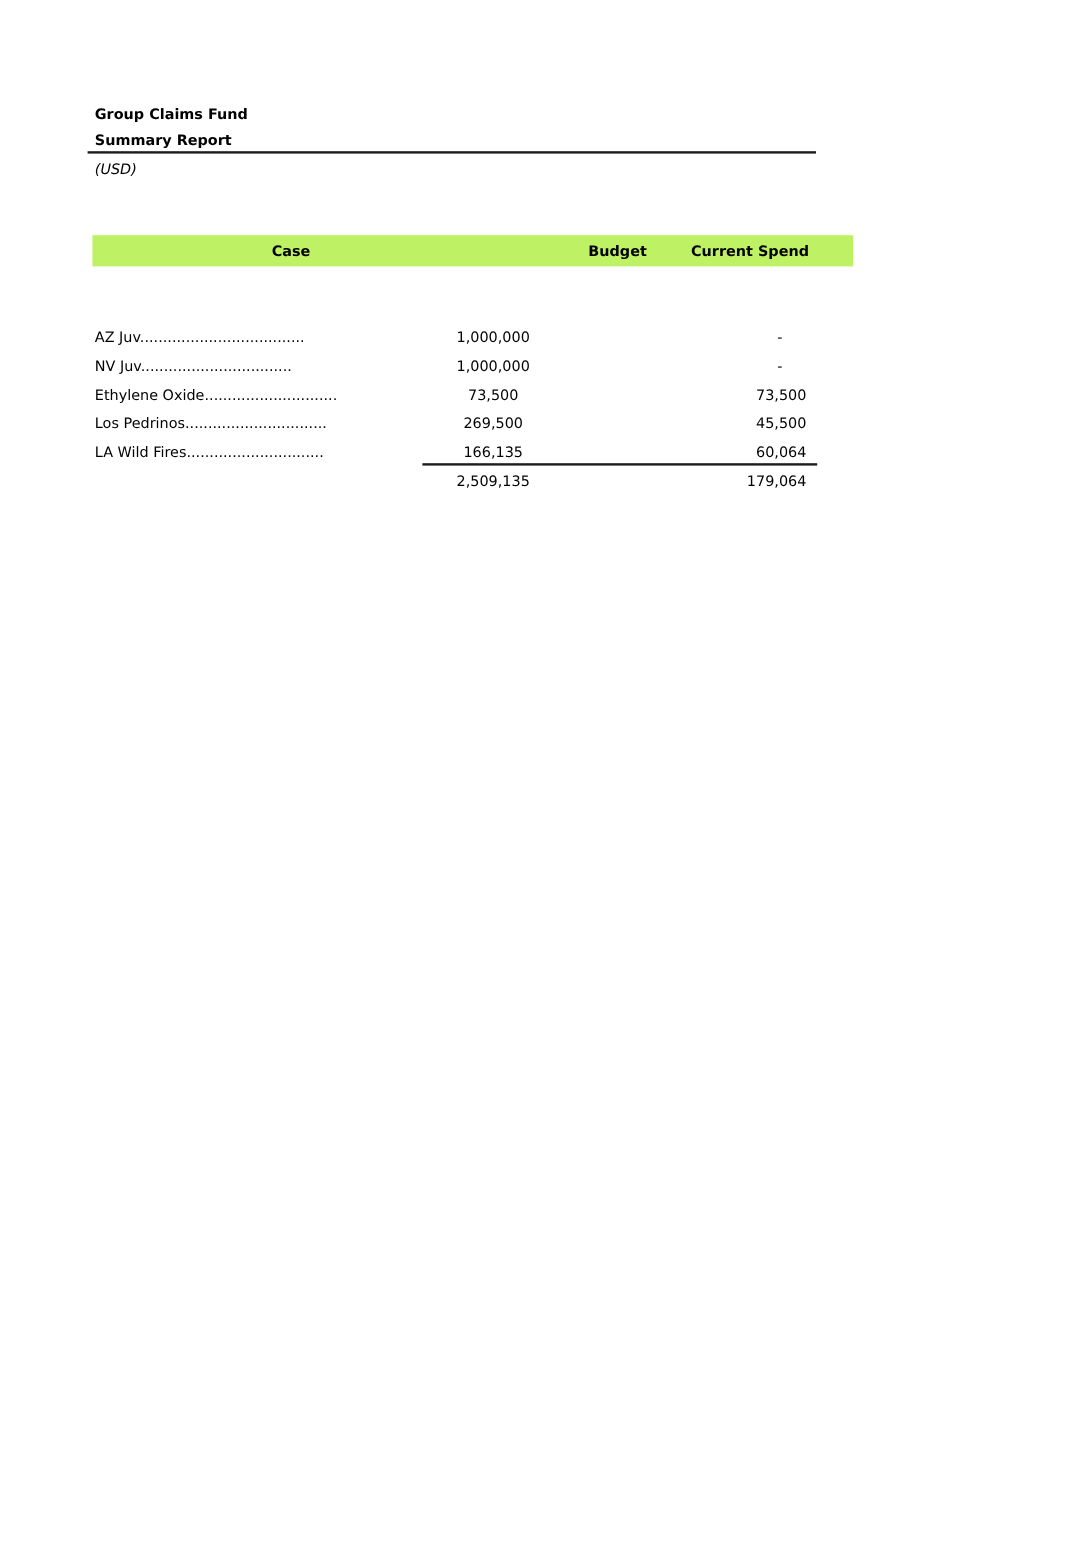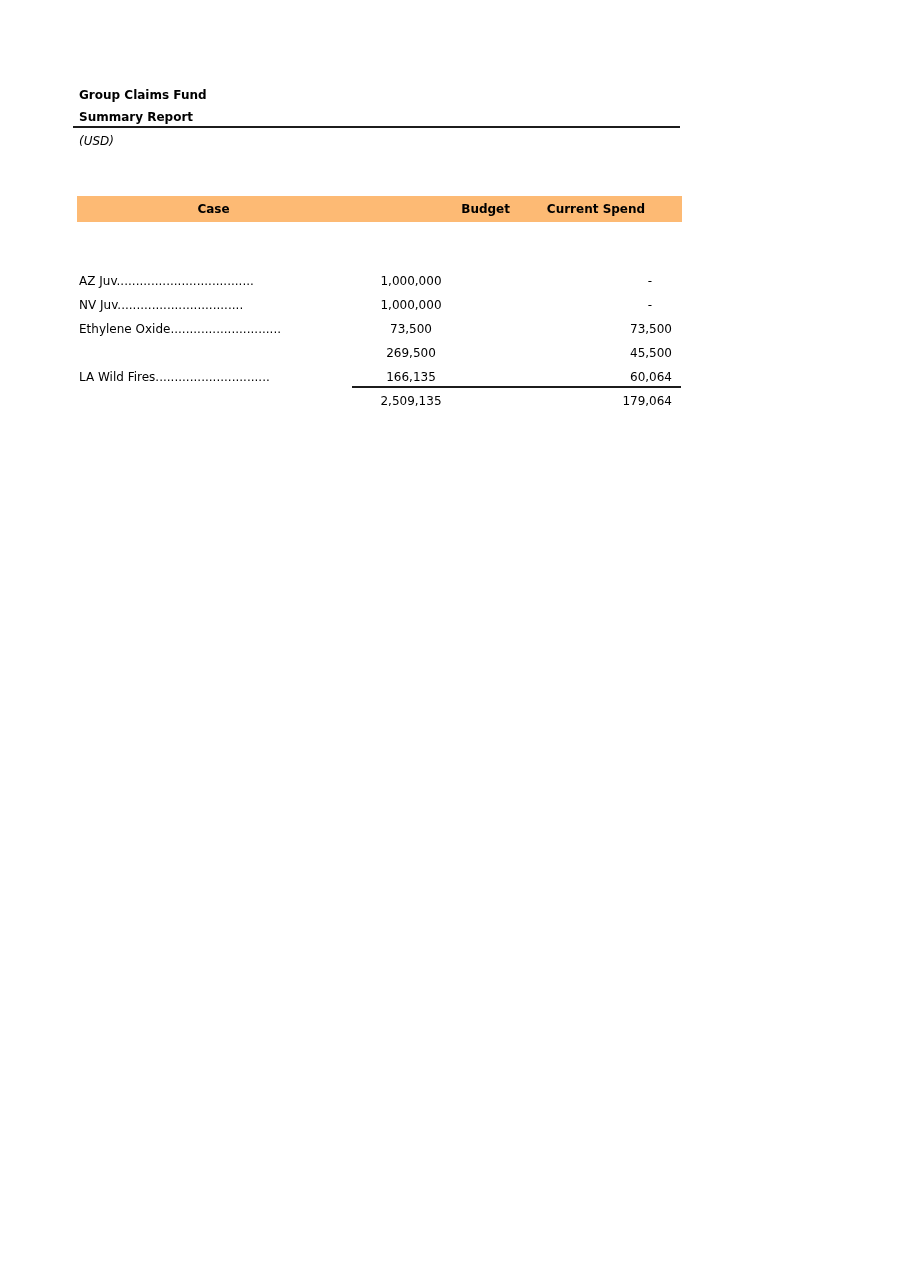--- a/index.html
+++ b/index.html
@@ -44,24 +44,25 @@
     font-style: italic;
     line-height: 20px;
     white-space: nowrap;
   }
   .thead {
     position: absolute;
     left: 77px;
     top: 196px;
     width: 605px;
     height: 26px;
-    background: #fdba74;
+    background: #bef264;
     font-weight: 700;
     line-height: 26px;
     display: flex;
+    padding-left: 29px;
   }
   .th { display: block; text-align: center; white-space: nowrap; }
   .th-case   { width: 273px; }
   .th-budget { width: 160px; text-align: right; }
   .th-spend  { width: 172px; }
   .row {
     position: absolute;
     left: 0;
     width: 909px;
     height: 24px;
@@ -127,20 +128,21 @@
     <span class="cell-spend dash-pad">-</span>
   </div>
 
   <div class="row" style="top:317px">
     <span class="cell-case">Ethylene Oxide.............................</span>
     <span class="cell-budget">73,500</span>
     <span class="cell-spend">73,500</span>
   </div>
 
   <div class="row" style="top:341px">
+    <span class="cell-case">Los Pedrinos...............................</span>
     <span class="cell-budget">269,500</span>
     <span class="cell-spend">45,500</span>
   </div>
 
   <div class="row" style="top:365px">
     <span class="cell-case">LA Wild Fires..............................</span>
     <span class="cell-budget">166,135</span>
     <span class="cell-spend">60,064</span>
   </div>
 

